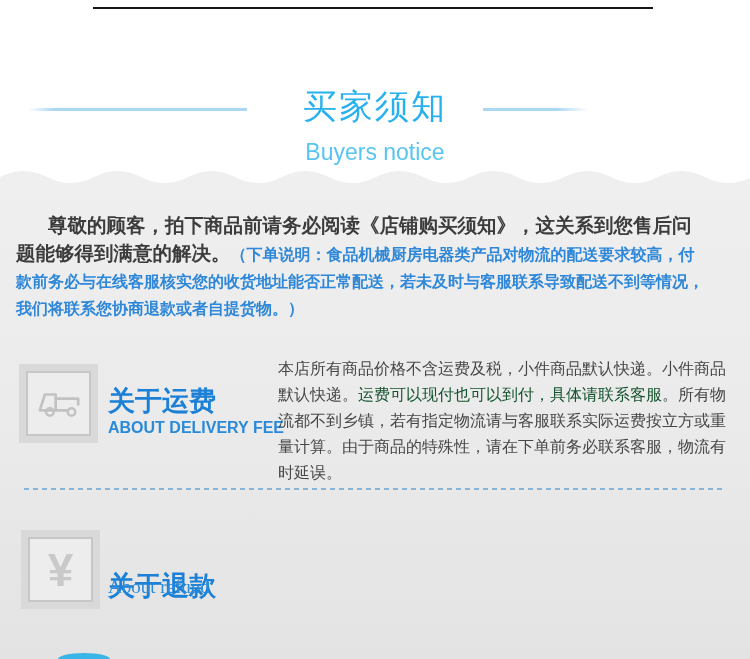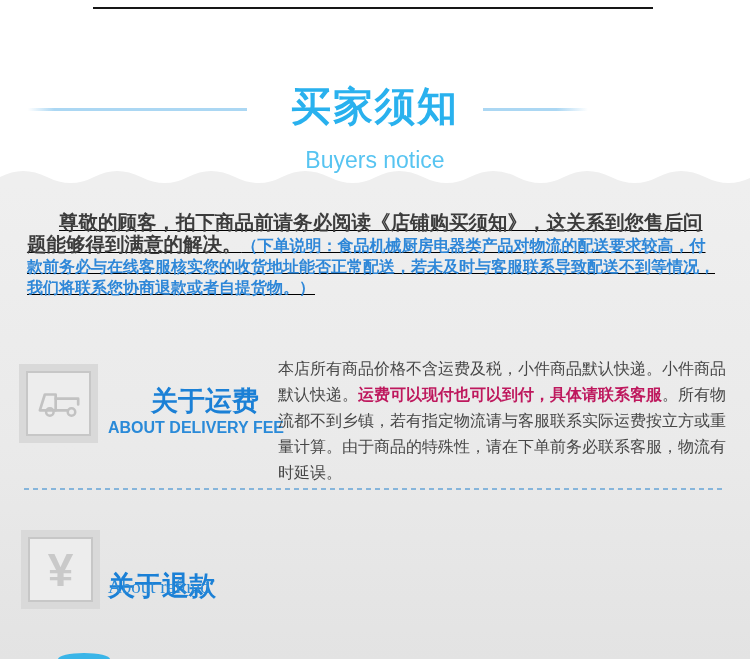--- a/index.html
+++ b/index.html
@@ -2,53 +2,53 @@
 <html><head>
 <meta charset="utf-8">
 <style>
   html,body{margin:0;padding:0;}
   body{font-family:"Liberation Sans","DejaVu Sans",sans-serif;}
   .page{position:relative;width:750px;height:659px;background:#ffffff;overflow:hidden;}
 
   .top-rule{position:absolute;left:93px;top:7px;width:560px;height:2px;background:#161616;}
 
   .header{position:absolute;left:0;top:76px;width:750px;text-align:center;}
-  .title-cn{font-size:40px;line-height:60px;font-weight:bold;letter-spacing:2px;color:#29b1ee;}
-  .title-en{font-size:23px;line-height:28px;color:#57c4f1;margin-top:10px;}
+  .title-cn{font-size:34px;line-height:60px;font-weight:normal;letter-spacing:2px;color:#29b1ee;}
+  .title-en{font-size:23px;line-height:28px;color:#57c4f1;margin-top:2px;}
   .flank-line{position:absolute;top:108px;height:3px;background:#abd7f3;}
   .flank-left{left:28px;width:219px;background:linear-gradient(90deg,rgba(171,215,243,0) 0%,#abd7f3 12%,#abd7f3 100%);}
   .flank-right{left:483px;width:105px;background:linear-gradient(90deg,#abd7f3 0%,#abd7f3 70%,rgba(171,215,243,0) 100%);}
 
   .wave{position:absolute;left:0;top:168px;width:750px;height:18px;display:block;}
   .gray-section{position:absolute;left:0;top:186px;right:0;bottom:0;
     background:linear-gradient(180deg,#efefef 0%,#eaeaea 55%,#e3e3e3 100%);}
 
-  .intro{position:absolute;left:27px;top:212px;width:690px;line-height:21px;text-indent:2em;text-decoration:underline;}
+  .intro{position:absolute;left:16px;top:212px;width:690px;line-height:27px;text-indent:2em;}
   .intro-dark{font-size:19.5px;font-weight:bold;color:#3c3c3c;}
   .intro-blue{font-size:16px;font-weight:bold;color:#2e87d8;}
 
   .icon-box{position:absolute;width:65px;height:65px;background:#d9d9d9;padding:7px;}
   .icon-inner{width:61px;height:61px;background:#ededed;border:2px solid #c7c7c7;
     display:flex;align-items:center;justify-content:center;}
   .icon-box-delivery{left:19px;top:364px;}
   .icon-box-refund{left:21px;top:530px;}
   .yen-glyph{font-size:46px;font-weight:bold;color:#c9c9c9;line-height:1;}
 
   .sec-title{position:absolute;left:108px;font-size:27px;font-weight:bold;color:#1b80d6;line-height:30px;}
   .sec-sub{position:absolute;left:108px;color:#2a8ad8;}
-  .sec-title-delivery{top:386px;margin-left:43px;}
+  .sec-title-delivery{top:386px;}
   .sec-sub-delivery{top:419px;font-size:16px;font-weight:bold;letter-spacing:0px;}
   .sec-title-refund{top:540px;margin-top:31px;}
   .sec-sub-refund{top:576px;font-size:19px;font-family:Liberation Serif, serif;}
 
   .sec-body{position:absolute;left:278px;width:452px;font-size:16px;line-height:26px;color:#474747;}
   .sec-body-delivery{top:356px;}
   .sec-body-refund{top:512px;}
   .seg-dark{color:#474747;}
-  .seg-red{color:#be185d;font-weight:bold;}
+  .seg-red{color:#14532d;font-weight:normal;}
 
   .divider{position:absolute;left:24px;top:488px;width:702px;height:2px;
     background:repeating-linear-gradient(90deg,#86b5db 0 5px,transparent 5px 9px);}
 
   .bottom-wave-sliver{position:absolute;left:58px;top:653px;width:52px;height:6px;
     background:#3ab5e8;border-radius:50% 50% 0 0 / 100% 100% 0 0;}
 </style>
 </head>
 <body>
 

